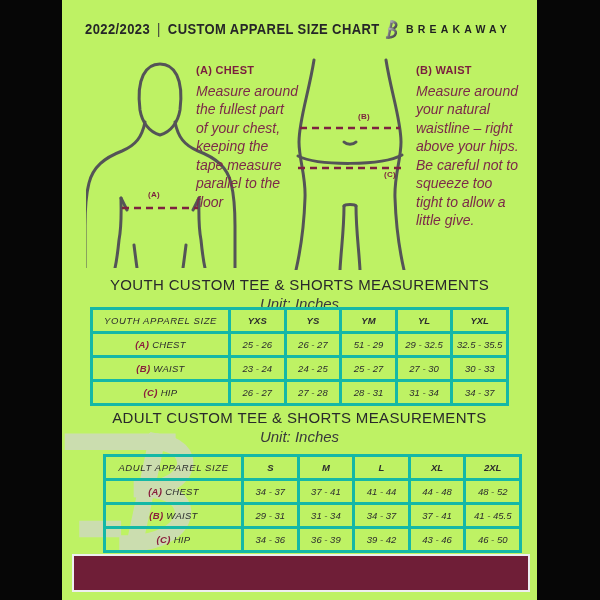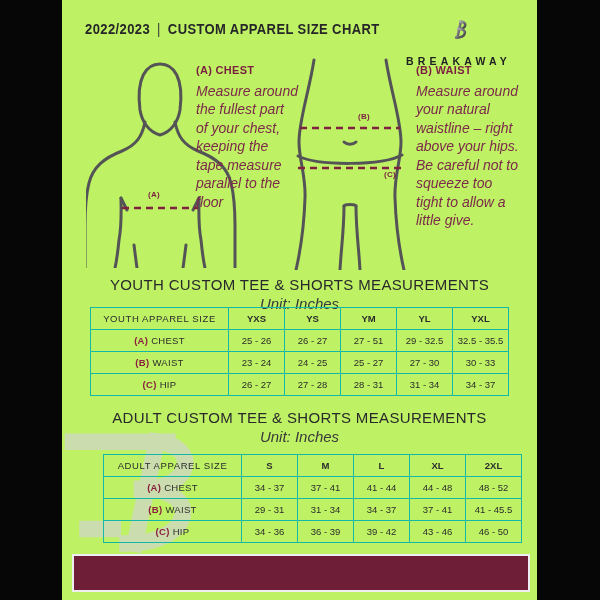--- a/index.html
+++ b/index.html
@@ -4,21 +4,21 @@
 <style>
   html,body{margin:0;padding:0;background:#060606;}
   .canvas{position:relative;width:600px;height:600px;background:#060606;overflow:hidden;
           font-family:"Liberation Sans",sans-serif;}
   .page{position:absolute;left:62px;top:0;width:475px;height:600px;background:#bef264;}
 
   
   .hdr-title{position:absolute;left:23px;top:22px;font-size:13px;font-weight:bold;
              color:#262628;letter-spacing:.4px;white-space:nowrap;transform:scaleY(1.08);}
   .hdr-title .divider{margin:0 7px;font-weight:normal;color:#3a3a3c;}
-  .logo-wrap{position:absolute;right:26px;top:17px;display:flex;align-items:center;gap:14px;flex-direction:column;}
+  .logo-wrap{position:absolute;right:26px;top:17px;display:flex;align-items:center;gap:4px;}
   .brand-name{font-size:10.5px;font-weight:bold;letter-spacing:4.2px;color:#1f1f21;}
 
   
   .fig{position:absolute;}
   .fig svg{display:block;}
   .outline{fill:none;stroke:#545457;stroke-width:3;stroke-linecap:round;}
   .dashline{fill:none;stroke:#7e2240;stroke-width:2.6;stroke-dasharray:7 5;}
   .marker{position:absolute;font-size:8px;font-weight:bold;color:#7b1f3e;letter-spacing:.3px;}
 
   .guide{position:absolute;z-index:2;}
@@ -27,22 +27,22 @@
            white-space:pre-line;}
 
   
   .sect{position:absolute;left:28px;width:419px;text-align:center;z-index:1;}
   .sect .t{font-size:15px;font-weight:normal;color:#29292b;letter-spacing:.35px;}
   .sect .u{font-size:15px;font-style:italic;color:#39393b;margin-top:2px;}
 
   
   table.size{position:absolute;left:28px;width:419px;border-collapse:collapse;
              table-layout:fixed;z-index:1;background:transparent;}
-  table.size th,table.size td{border:1px solid #14b8a6;height:21px;padding:0;
-             text-align:center;font-size:9.5px;color:#2b2b2d;background:transparent;}
+  table.size th,table.size td{border:3px solid #14b8a6;height:21px;padding:0;
+             text-align:center;font-size:9.5px;color:#2b2b2d;background:transparent;font-style:italic;}
   table.size col.c-label{width:138px;}
   th.lblhead{font-weight:normal;text-align:left;padding-left:13px;letter-spacing:.6px;
              font-size:9.3px;color:#333335;}
   th.sizehead{font-weight:bold;font-size:10px;}
   td.lblcell{text-align:left;padding-left:13px;letter-spacing:.3px;font-size:9.8px;}
   td.lblcell .pfx{color:#8a1f3d;font-weight:bold;}
   td.lblcell .rowlbl{color:#2b2b2d;}
   td.valcell{font-size:9.5px;}
 
   
@@ -141,21 +141,21 @@
             <th class="sizehead">YM</th>
             <th class="sizehead">YL</th>
             <th class="sizehead">YXL</th>
           </tr>
         </thead>
       <tbody>
           <tr>
             <td class="lblcell"><span class="pfx">(A)</span><span class="rowlbl"> CHEST</span></td>
             <td class="valcell">25 - 26</td>
             <td class="valcell">26 - 27</td>
-            <td class="valcell">27 - 51</td>
+            <td class="valcell">51 - 29</td>
             <td class="valcell">29 - 32.5</td>
             <td class="valcell">32.5 - 35.5</td>
           </tr>
           <tr>
             <td class="lblcell"><span class="pfx">(B)</span><span class="rowlbl"> WAIST</span></td>
             <td class="valcell">23 - 24</td>
             <td class="valcell">24 - 25</td>
             <td class="valcell">25 - 27</td>
             <td class="valcell">27 - 30</td>
             <td class="valcell">30 - 33</td>

